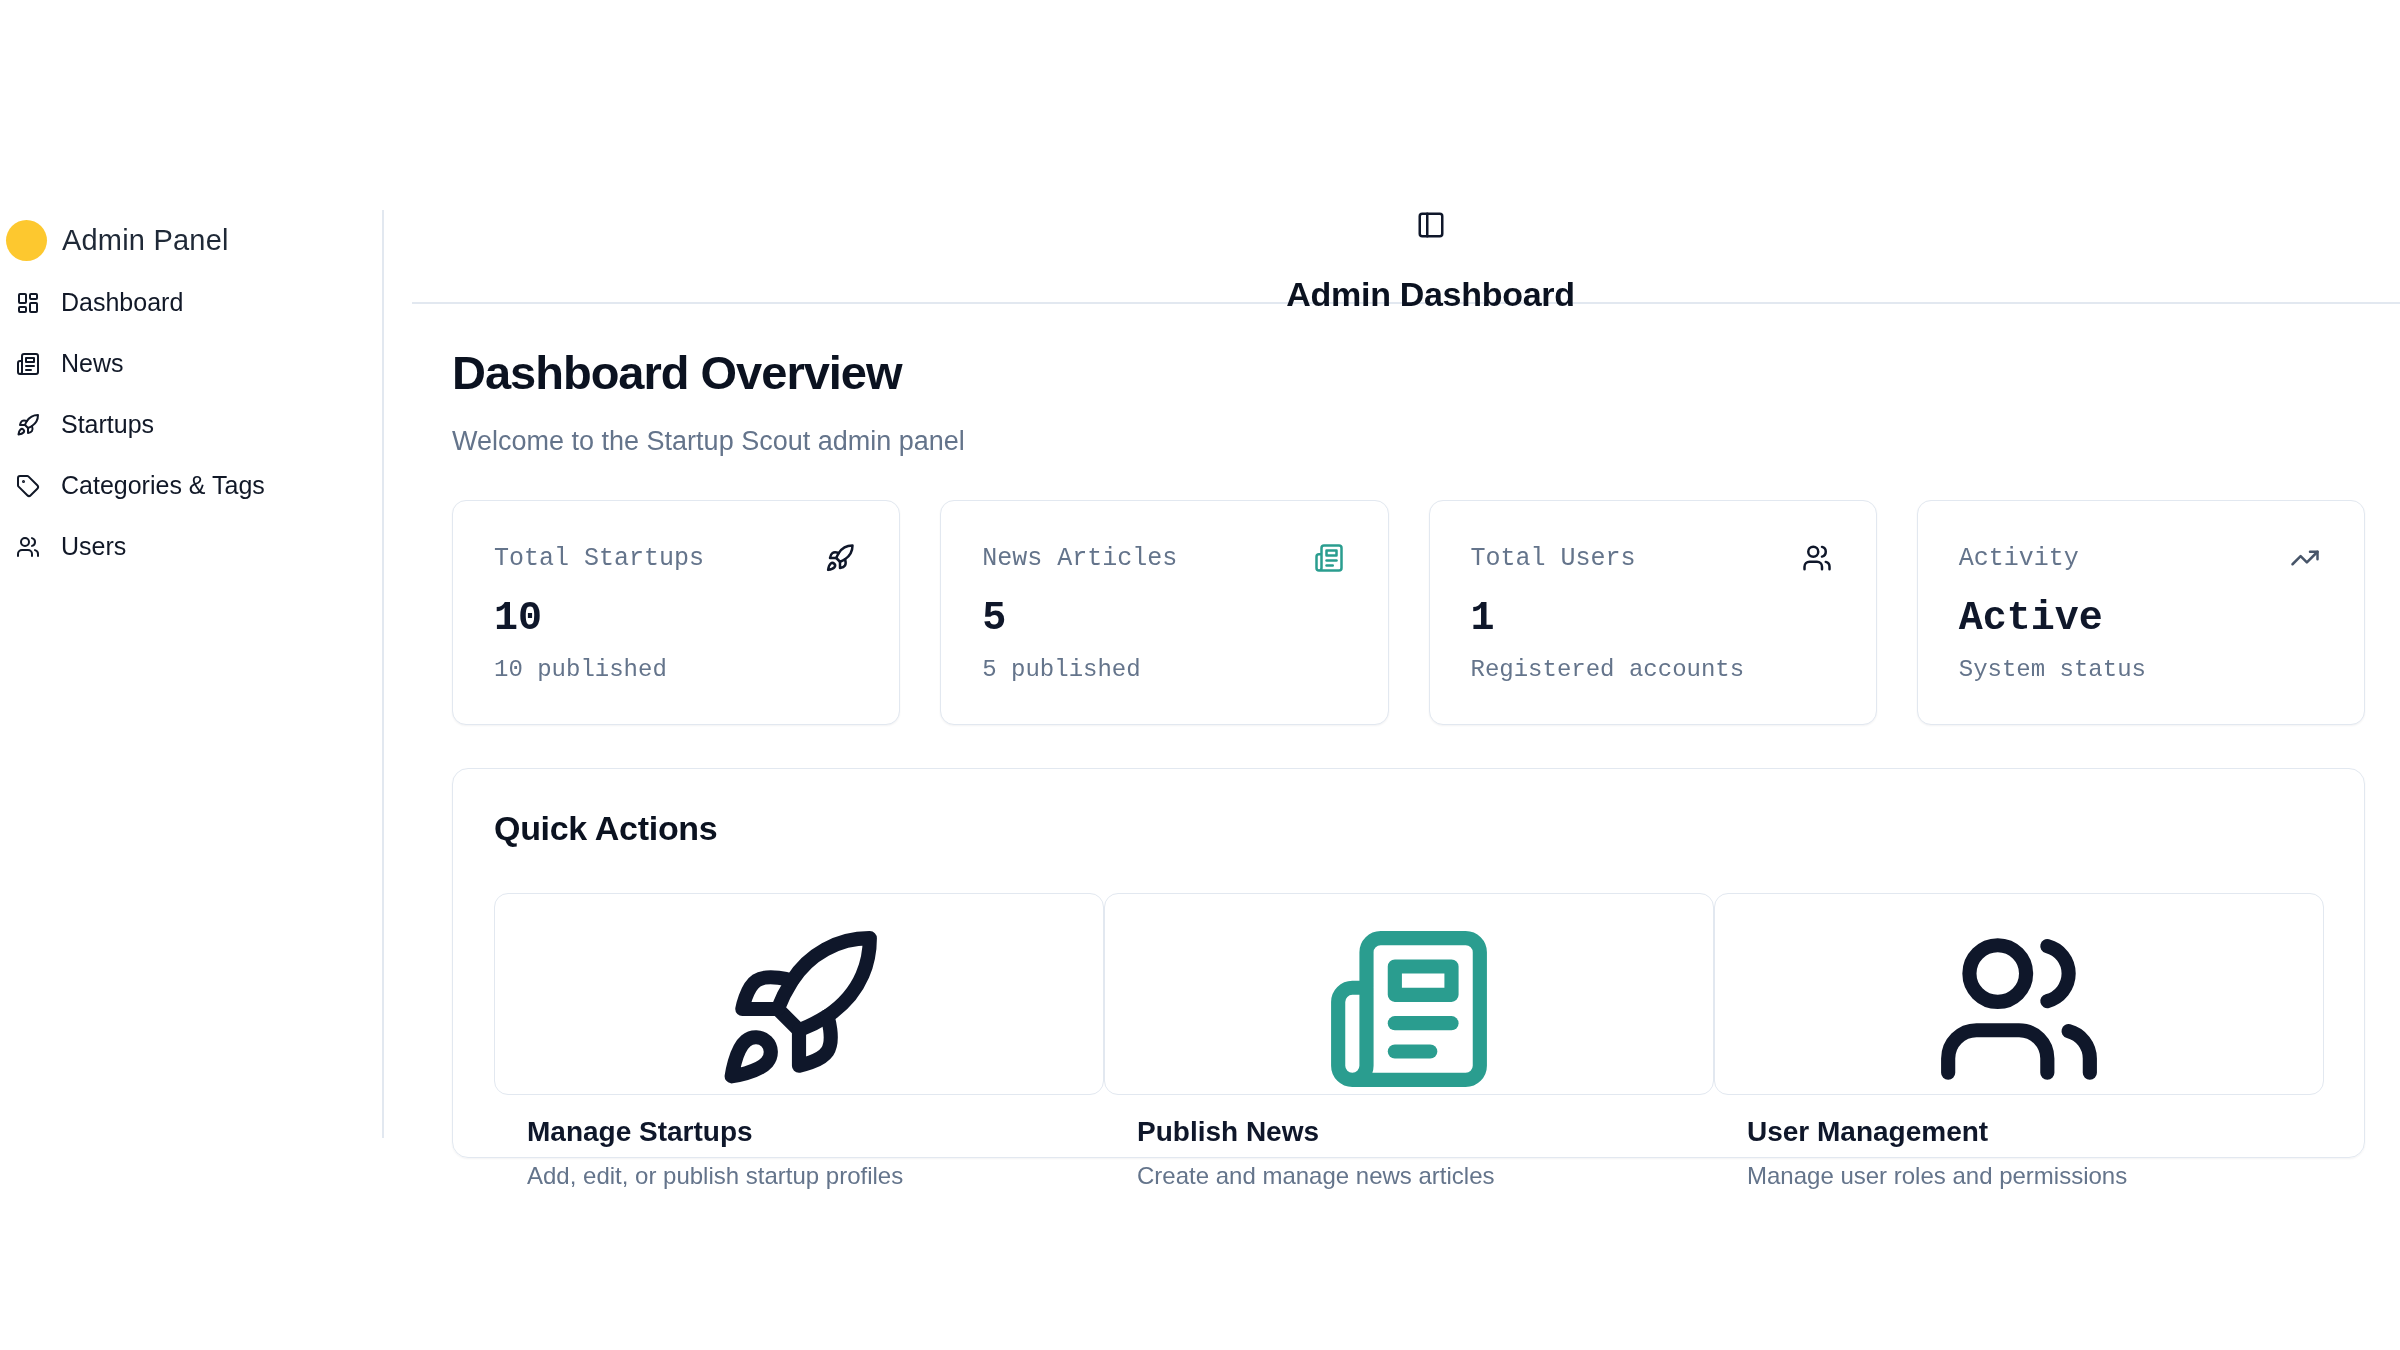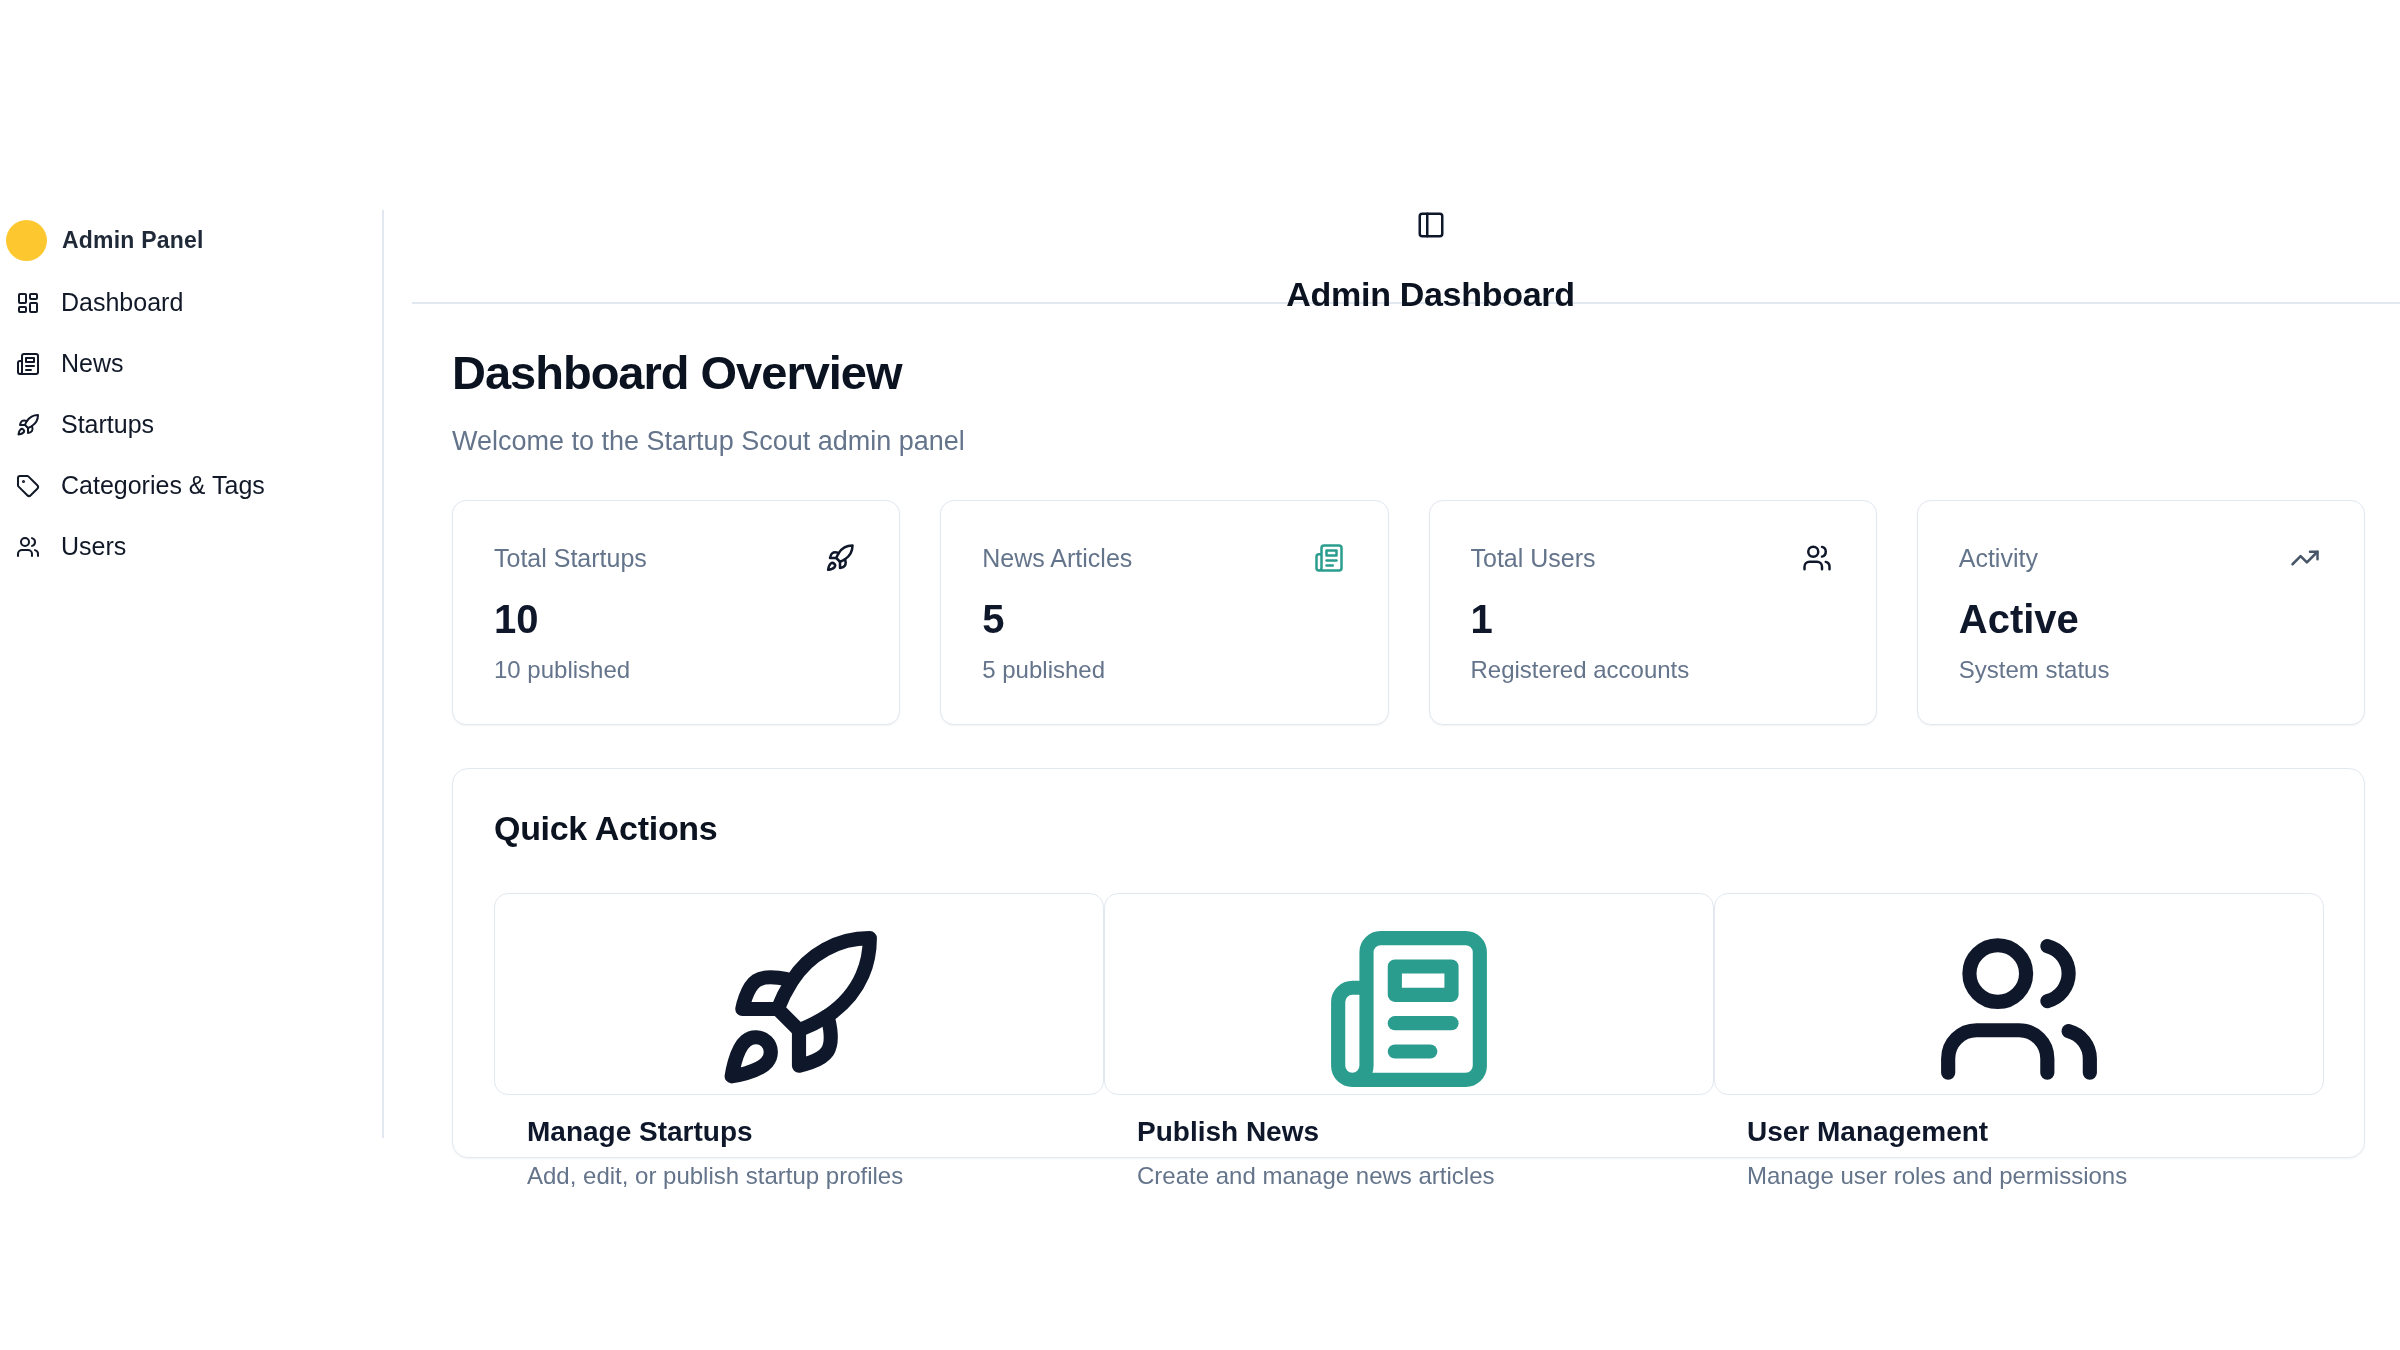--- a/index.html
+++ b/index.html
@@ -5,21 +5,21 @@
   * { margin:0; padding:0; box-sizing:border-box; }
   html,body { width:2400px; height:1350px; background:#ffffff;
     font-family:"Liberation Sans", sans-serif; color:#0F172A; overflow:hidden; }
 
   .app { position:absolute; top:210px; left:0; width:2400px; height:928px; display:flex; }
 
   
   .sidebar { width:384px; flex:0 0 384px; border-right:2px solid #E2E8F0; }
   .brand { display:flex; align-items:center; gap:15px; margin-top:9px; padding-left:6px; height:42px; }
   .brand-logo { width:41px; height:41px; border-radius:50%; background:#FDC82F; flex:0 0 41px; }
-  .brand-label { font-size:23px; font-weight:700; color:#1F2937; letter-spacing:.2px; }
+  .brand-label { font-size:29px; font-weight:400; color:#1F2937; letter-spacing:.2px; }
   .nav { margin-top:11px; }
   .nav-item { display:flex; align-items:center; gap:21px; height:61px; padding-left:16px; cursor:pointer; }
   .nav-item .icn { width:24px; height:24px; flex:0 0 24px; color:#111827; }
   .nav-label { font-size:25px; color:#111827; }
 
   
   .main { flex:1; margin-left:28px; display:flex; flex-direction:column; }
   .topbar { height:94px; border-bottom:2px solid #E2E8F0; display:flex; align-items:center;
     padding-left:49px; gap:35px;flex-direction:column; }
   .panel-toggle { background:none; border:none; width:30px; height:30px; padding:0;
@@ -28,21 +28,21 @@
   .topbar h1 { font-size:34px; font-weight:700; letter-spacing:-.3px; color:#0B1220; }
 
   .content { padding:0 35px 0 40px; }
   .overview-title { margin-top:42px; font-size:47px; font-weight:700; letter-spacing:-1px;
     line-height:1.15; color:#0B1220; }
   .overview-sub { margin-top:24px; font-size:27px; color:#64748B; line-height:1.3; }
 
   
   .stats-grid { margin-top:41px; display:grid; grid-template-columns:repeat(4,1fr); gap:40px; }
   .stat-card { height:225px; background:#fff; border:1.5px solid #E2E8F0; border-radius:14px;
-    padding:42px 44px 0 41px; box-shadow:0 1px 2px rgba(16,24,40,.05); }
+    padding:42px 44px 0 41px; box-shadow:0 1px 2px rgba(16,24,40,.05);font-family:Liberation Mono, monospace; }
   .stat-head { display:flex; align-items:center; justify-content:space-between; }
   .stat-label { font-size:25px; color:#64748B; }
   .stat-head .icn { width:30px; height:30px; flex:0 0 30px; }
   .stat-value { margin-top:24px; font-size:40px; font-weight:700; line-height:1.1; color:#0F172A; }
   .stat-sub { margin-top:15px; font-size:24px; color:#64748B; }
 
   
   .quick-panel { margin-top:43px; height:390px; border:1.5px solid #E2E8F0; border-radius:16px;
     padding:40px 40px 0 41px; box-shadow:0 1px 2px rgba(16,24,40,.05); }
   .quick-title { font-size:34px; font-weight:700; letter-spacing:-.3px; color:#0B1220; }

